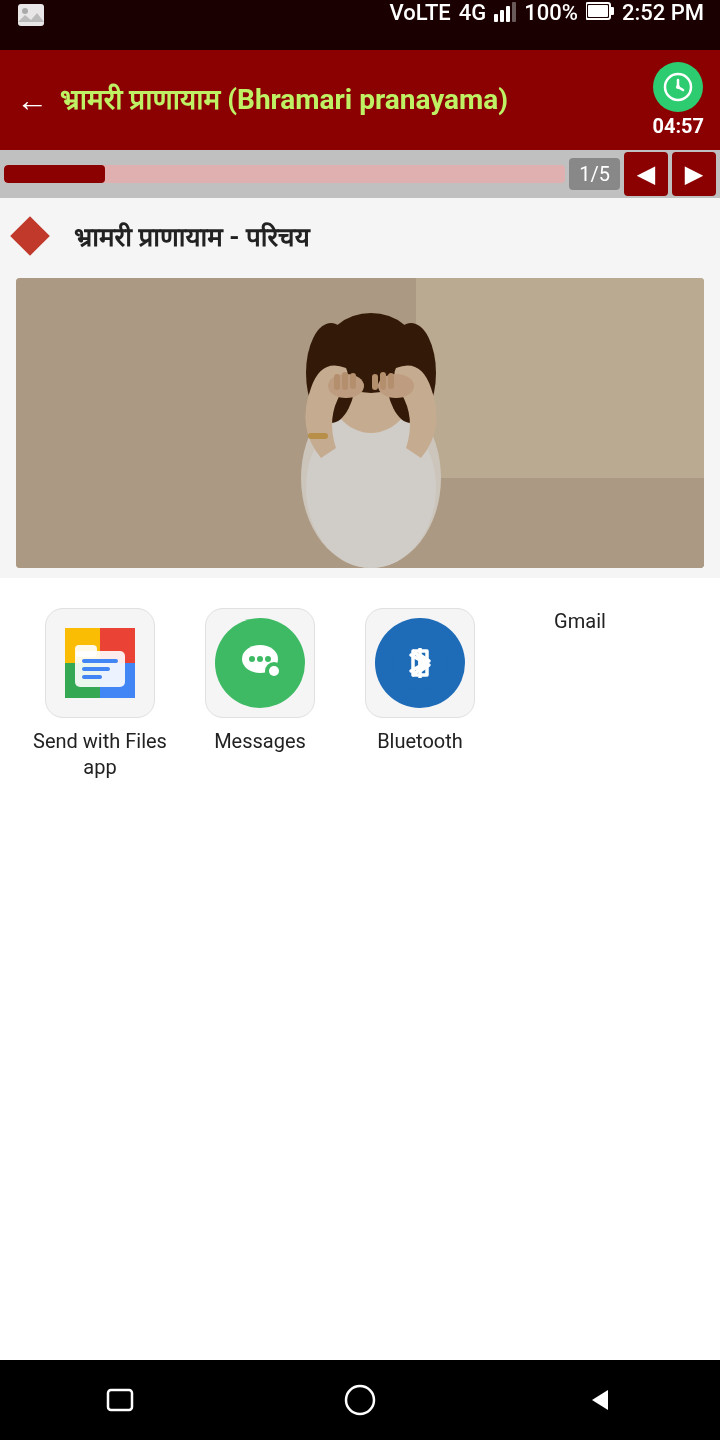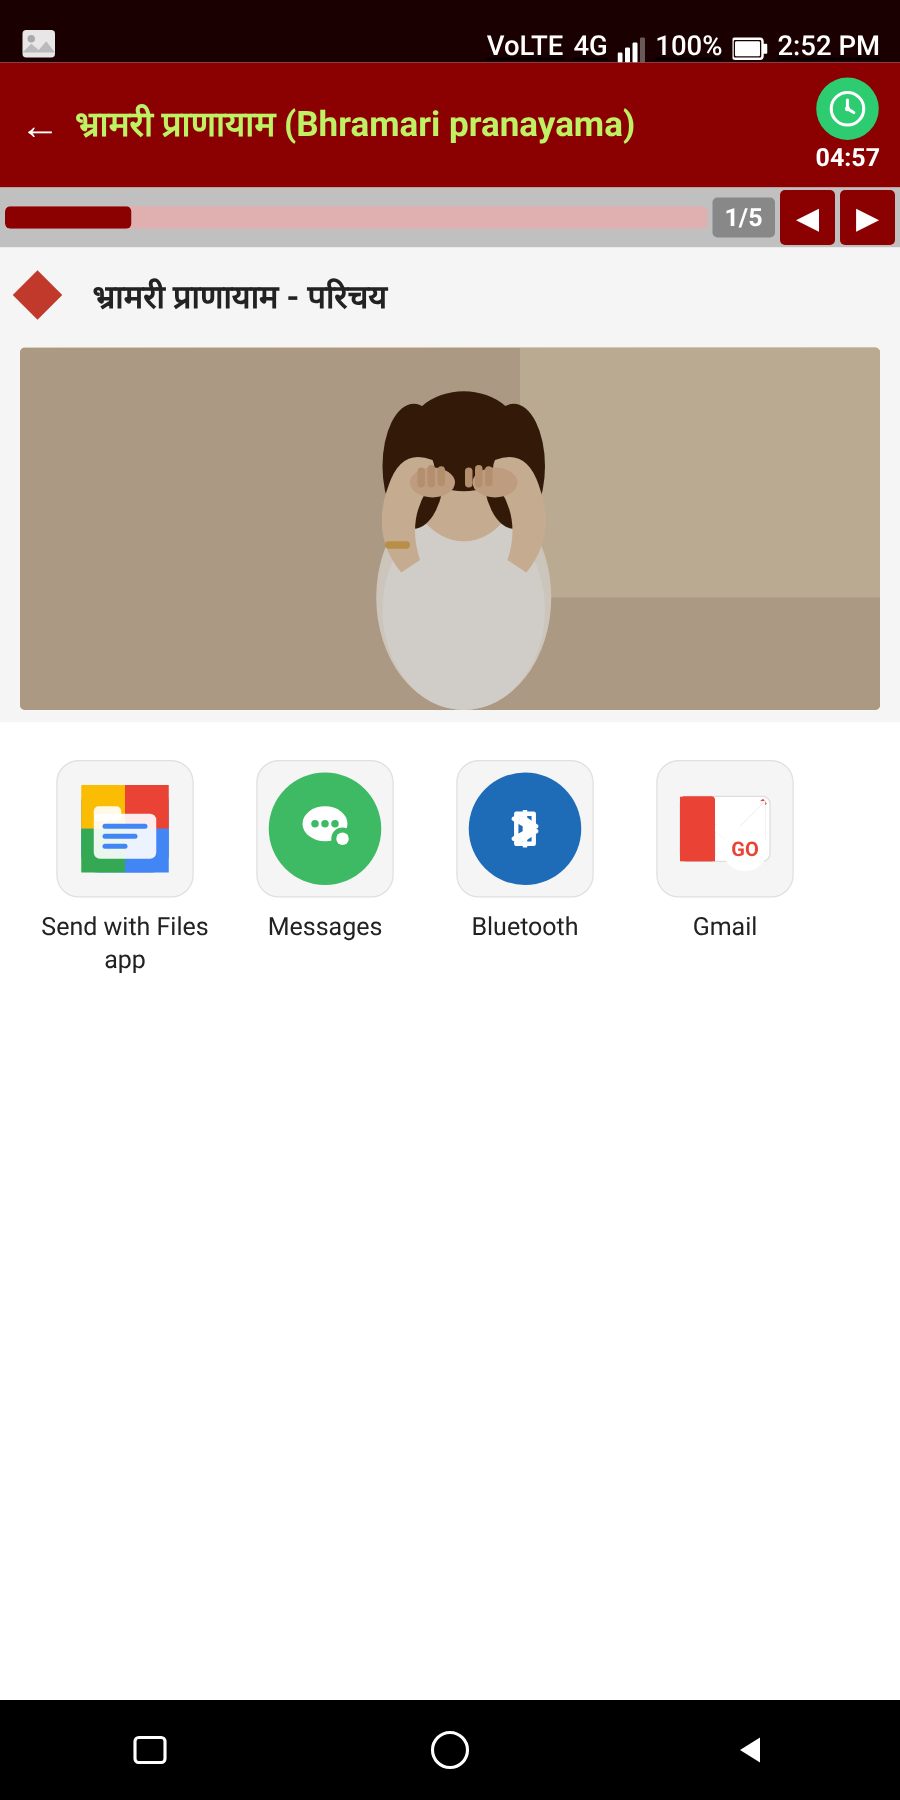--- a/index.html
+++ b/index.html
@@ -11,25 +11,24 @@
       background: #fff;
       overflow-x: hidden;
     }
 
     
     .status-bar {
       width: 720px;
       height: 50px;
       background: #1a0000;
       display: flex;
-      align-items: flex-end;
+      align-items: flex-start;
       justify-content: flex-end;
       padding: 0 16px;
       gap: 8px;
-      text-decoration: underline;
     }
     .status-bar .left-icon {
       margin-right: auto;
     }
     .status-bar-text {
       color: #fff;
       font-size: 22px;
       font-weight: 500;
     }
     .battery-icon {
@@ -103,21 +102,21 @@
       height: 100%;
       background: #8b0000;
       border-radius: 4px;
     }
     .progress-label {
       background: #888;
       color: #fff;
       font-size: 20px;
       padding: 4px 10px;
       border-radius: 4px;
-      font-weight: bold;
+      font-weight: normal;
     }
     .nav-btn {
       width: 44px;
       height: 44px;
       background: #8b0000;
       border: none;
       border-radius: 4px;
       color: #fff;
       font-size: 24px;
       display: flex;
@@ -407,39 +406,20 @@
 
             <line x1="30" y1="15" x2="30" y2="45" stroke="white" stroke-width="3.5"></line>
             <polyline points="21,22 39,32 30,38 30,22 39,28 21,38" fill="none" stroke="white" stroke-width="3.5" stroke-linecap="round" stroke-linejoin="round"></polyline>
           </svg>
         </div>
       </div>
       <span class="share-icon-label">Bluetooth</span>
     </div>
 
     <div class="share-item">
-      <div class="share-icon-circle">
-        <svg width="80" height="80" viewBox="0 0 80 80">
-
-          <rect x="4" y="14" width="72" height="52" rx="6" fill="white" stroke="#ddd" stroke-width="1"></rect>
-
-          <path d="M8 18 L40 42 L72 18" fill="none" stroke="#ea4335" stroke-width="5"></path>
-          <path d="M8 18 L8 62 L32 62 L32 42 L40 48 L48 42 L48 62 L72 62 L72 18" fill="white"></path>
-          <path d="M8 18 L40 42 L72 18 L72 62 L48 62 L48 42 L40 48 L32 42 L32 62 L8 62 Z" fill="#fff" stroke="#ddd" stroke-width="0.5"></path>
-
-          <rect x="4" y="14" width="28" height="52" rx="3" fill="#ea4335"></rect>
-          <path d="M4 14 L32 38 L32 66 L4 66 Z" fill="#ea4335"></path>
-
-          <path d="M32 38 L56 18 L72 18 L72 62 L52 62 L52 38 L40 48 L32 42 Z" fill="#fff"></path>
-          <path d="M52 38 L72 18" stroke="#ddd" stroke-width="0.5"></path>
-
-          <circle cx="56" cy="56" r="18" fill="white"></circle>
-          <text x="56" y="62" text-anchor="middle" font-size="16" font-weight="bold" fill="#ea4335">GO</text>
-        </svg>
-      </div>
       <span class="share-icon-label">Gmail</span>
     </div>
 
 
   </div>
 </div>
 
 <div style="height: 80px;"></div>
 
 <div class="bottom-nav">

